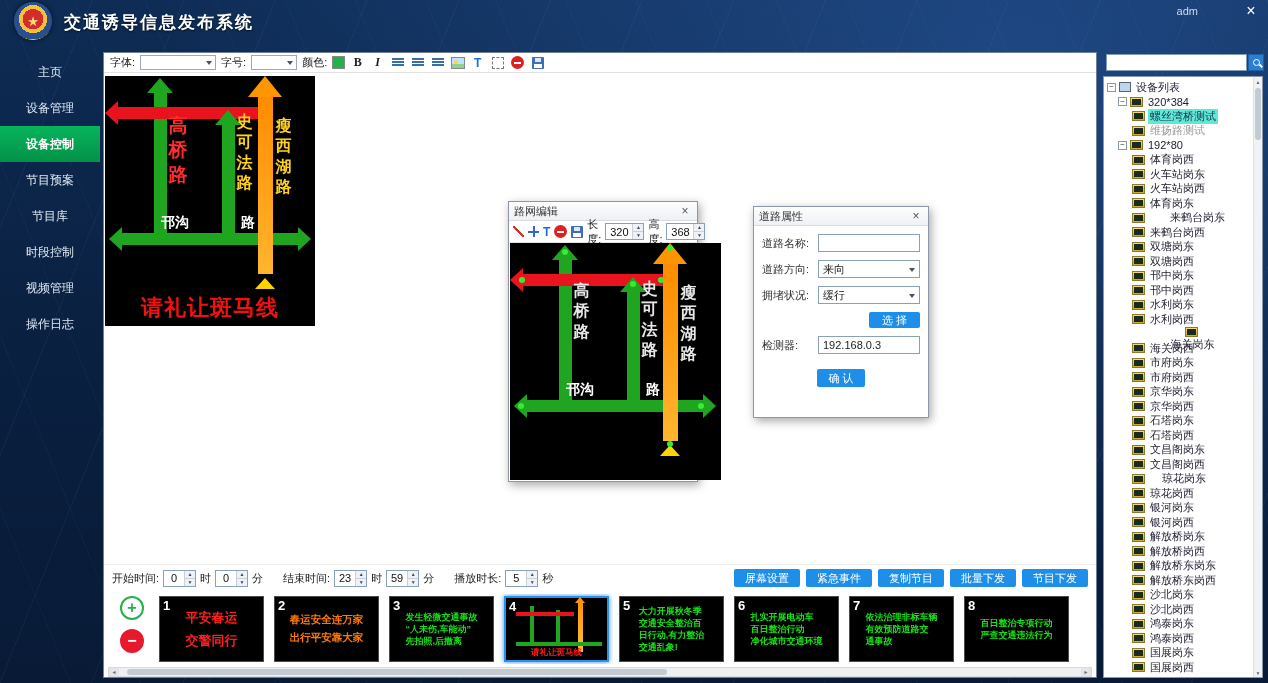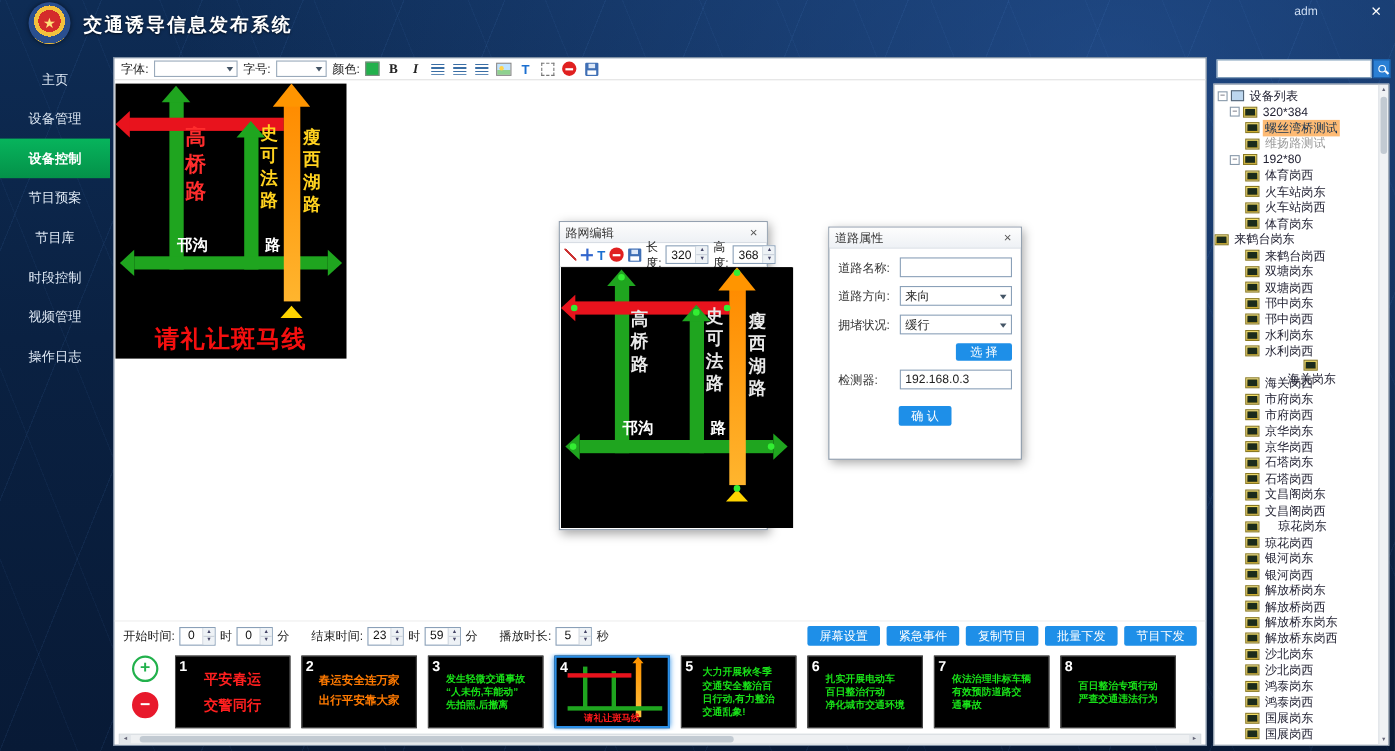--- a/index.html
+++ b/index.html
@@ -4,21 +4,21 @@
 <style>
 *{margin:0;padding:0;box-sizing:border-box}
 body{font-family:"Liberation Sans","DejaVu Sans",sans-serif;font-size:12px;overflow:hidden;background:#081a36}
 .app{position:relative;width:1268px;height:683px;overflow:hidden;
  background:
   repeating-linear-gradient(112deg,rgba(90,150,230,.08) 0 1px,transparent 1px 85px),
   repeating-linear-gradient(68deg,rgba(90,150,230,.05) 0 1px,transparent 1px 65px),
   radial-gradient(ellipse at 80% 8%,rgba(45,95,170,.55),transparent 60%),
   linear-gradient(180deg,#0e2c55 0%,#0a2142 45%,#081a36 100%);}
 
-.header{position:absolute;left:16px;top:0;right:0;height:42px}
+.header{position:absolute;left:4px;top:0;right:0;height:42px}
 .badge{position:absolute;left:10px;top:2px;width:38px;height:38px;border-radius:50%;
  background:radial-gradient(circle at 50% 45%, #d42b2b 0 36%, #f3c13d 36% 50%, #2a4f8f 50% 72%, #f3c13d 72% 100%);
  box-shadow:0 0 5px rgba(0,0,0,.6);display:flex;align-items:center;justify-content:center}
 .badge::before{content:"★";color:#ffe27a;font-size:13px}
 .app-title{position:absolute;left:60px;top:11px;color:#fff;font-size:17px;font-weight:bold;letter-spacing:2px;text-shadow:0 1px 2px rgba(0,0,0,.7)}
 .header-user{position:absolute;right:70px;top:5px;color:#cdddf2;font-size:11px}
 .win-close{position:absolute;right:8px;top:2px;color:#fff;font-size:16px;width:18px;text-align:center;cursor:pointer}
 
 .sidebar{position:absolute;left:0;top:42px;width:100px;bottom:0;padding-top:12px}
 .side-item{height:36px;line-height:36px;text-align:center;color:#dfe9f5;font-size:12px;cursor:pointer}
@@ -141,21 +141,21 @@
 .mag{width:7px;height:7px;border:1.5px solid #fff;border-radius:50%;position:relative;display:block}
 .mag::after{content:"";position:absolute;left:5px;top:5px;width:4px;height:1.5px;background:#fff;transform:rotate(45deg)}
 .device-panel{position:absolute;left:1103px;top:76px;width:160px;height:602px;background:#fff;border:1px solid #8a98a8;overflow:hidden}
 .tree{position:absolute;left:0;top:0;right:9px;bottom:0;overflow:hidden;font-size:11px;color:#223;padding-top:3px}
 .tree-row{display:flex;align-items:center;height:14.5px;white-space:nowrap;cursor:pointer}
 .expander{width:9px;height:9px;border:1px solid #8899aa;display:inline-flex;align-items:center;justify-content:center;font-size:8px;line-height:1;color:#334;background:#fff;margin-right:3px;flex:0 0 auto}
 .dev-icon{width:13px;height:10px;border:1px solid #8a7a22;background:linear-gradient(#f5e067,#caa92d);position:relative;margin-right:3px;flex:0 0 auto;display:inline-block}
 .dev-icon::before{content:"";position:absolute;left:1px;top:1px;right:1px;bottom:1px;background:#1b2b1b}
 .pc-icon{width:12px;height:10px;border:1px solid #556677;background:#bcd6ee;margin-right:3px;flex:0 0 auto;display:inline-block}
 .t-label{padding:0 2px}
-.t-label.sel{background:#fdba74;color:#16324f}
+.t-label.sel{background:#5eead4;color:#16324f}
 .t-label.dis{color:#999}
 .vscroll{position:absolute;right:0;top:0;width:9px;bottom:0;background:#f0f2f4;border-left:1px solid #dde1e6}
 .vs-thumb{position:absolute;left:1px;right:1px;top:11px;height:52px;background:#c2cad2;border-radius:3px}
 .vs-up,.vs-dn{position:absolute;left:0;right:0;height:9px;display:flex;align-items:center;justify-content:center;font-size:5px;color:#667}
 .vs-up{top:0}.vs-up::before{content:"▲"}
 .vs-dn{bottom:0}.vs-dn::before{content:"▼"}
 </style>
 </head>
 <body>
 
@@ -509,21 +509,21 @@
           <span class="t-label">火车站岗东</span>
         </div>
         <div class="tree-row" style="padding-left: 28px;">
           <span class="dev-icon"></span>
           <span class="t-label">火车站岗西</span>
         </div>
         <div class="tree-row" style="padding-left: 28px;">
           <span class="dev-icon"></span>
           <span class="t-label">体育岗东</span>
         </div>
-        <div class="tree-row" style="">
+        <div class="tree-row" style="padding-left: 28px; gap: 20px;">
           <span class="dev-icon"></span>
           <span class="t-label">来鹤台岗东</span>
         </div>
         <div class="tree-row" style="padding-left: 28px;">
           <span class="dev-icon"></span>
           <span class="t-label">来鹤台岗西</span>
         </div>
         <div class="tree-row" style="padding-left: 28px;">
           <span class="dev-icon"></span>
           <span class="t-label">双塘岗东</span>

